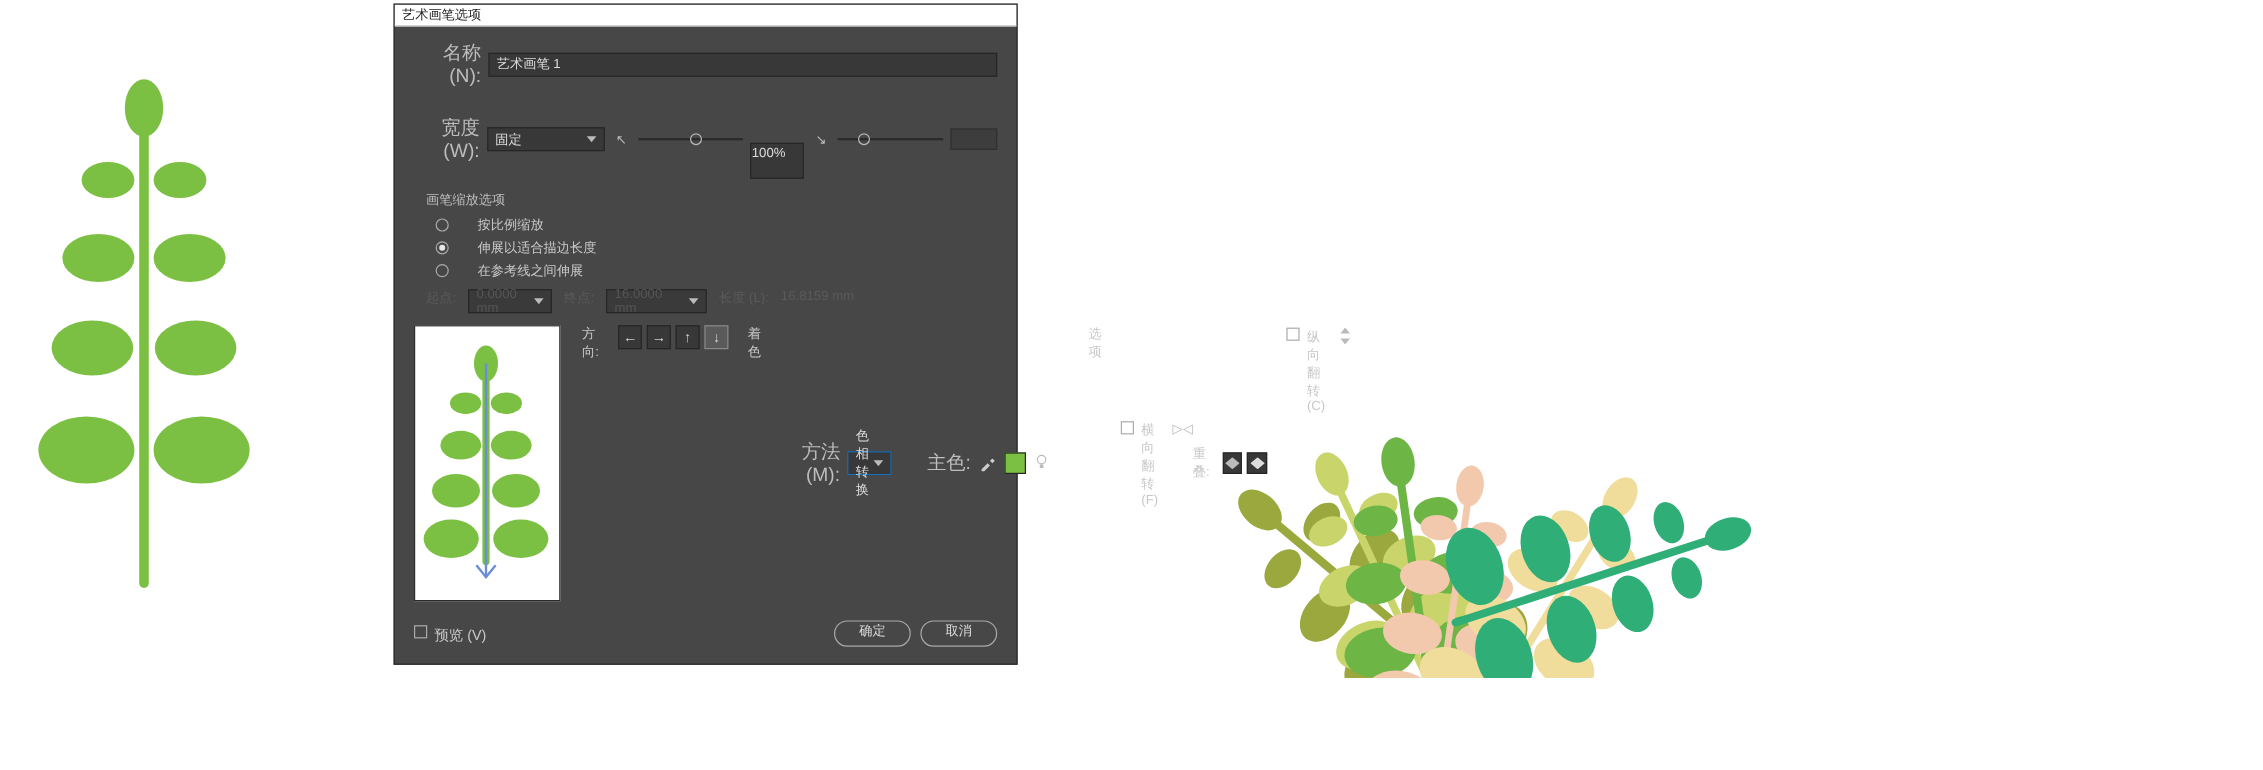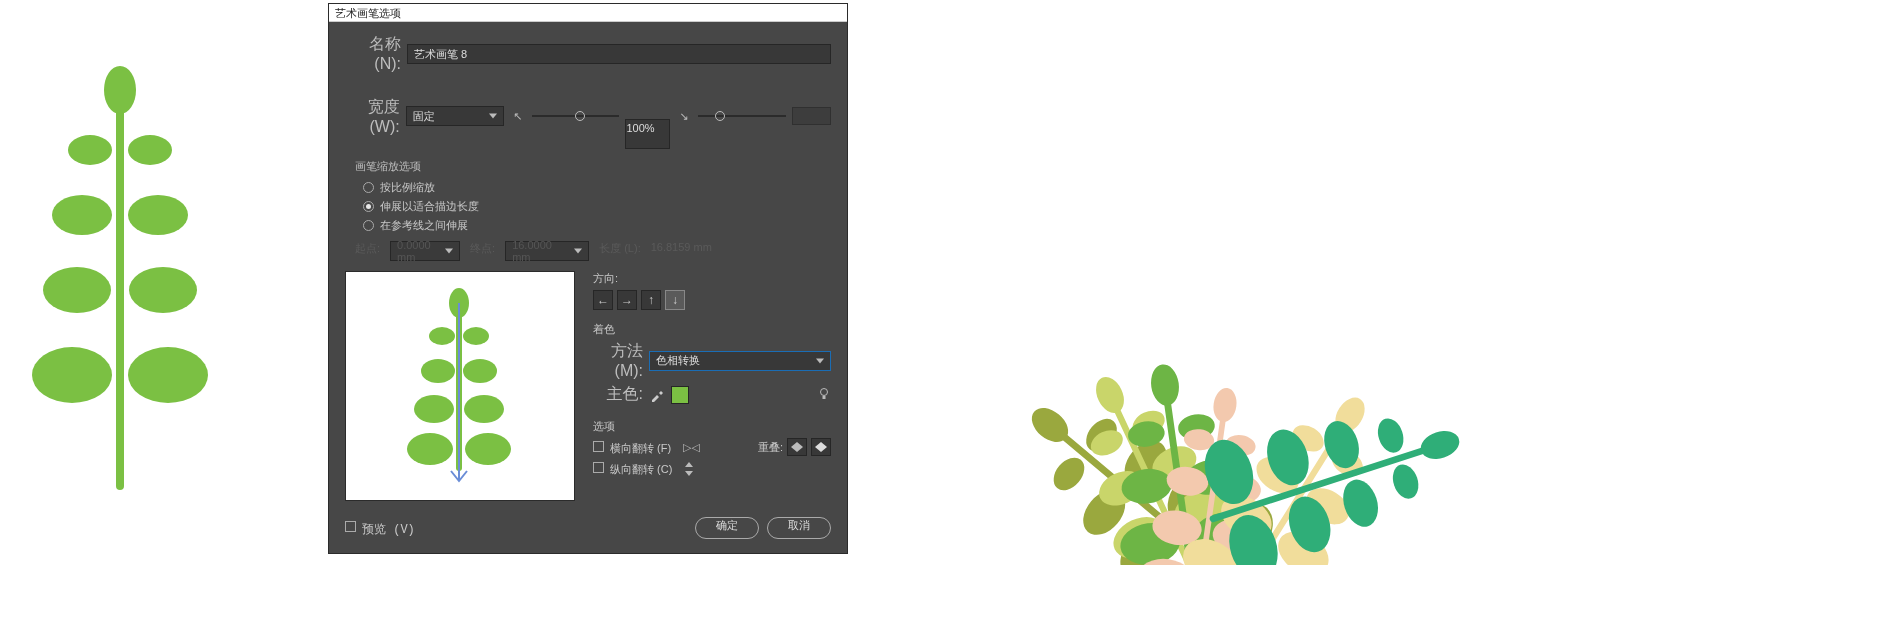--- a/index.html
+++ b/index.html
@@ -140,21 +140,21 @@
     color: #bdbdbd;
     font-size: 11px;
     margin: 6px 0 6px 10px;
   }
   .radio-group {
     margin-left: 18px;
   }
   .radio {
     display: flex;
     align-items: center;
-    gap: 6px;
+    gap: 24px;
     margin-bottom: 4px;
     font-size: 11px;
     color: #c8c8c8;
     cursor: pointer;
   }
   .radio .dot {
     width: 11px; height: 11px;
     border: 1.5px solid #aaa;
     border-radius: 50%;
     position: relative;
@@ -193,22 +193,22 @@
     background: #ffffff;
     border: 1px solid #2b2b2b;
     display: flex;
     align-items: center;
     justify-content: center;
   }
 
   .side-col {
     flex: 1;
     display: flex;
-    flex-direction: column;
-    gap: 4px;
+    flex-direction: row;
+    gap: 16px;
     font-size: 11px;
   }
   .dir-row {
     display: flex;
     gap: 4px;
     margin-bottom: 8px;
   }
   .dir-btn {
     width: 20px; height: 20px;
     background: #383838;
@@ -276,21 +276,21 @@
     color: #ccc;
   }
 
   
   .footer {
     display: flex;
     align-items: center;
     margin-top: 16px;
     gap: 8px;
   }
-  .footer .check-row { margin-right: auto; font-family: Liberation Mono, monospace; }
+  .footer .check-row { margin-right: auto; }
   .btn {
     border: 1px solid #aaa;
     background: transparent;
     color: #ddd;
     border-radius: 12px;
     height: 22px;
     padding: 0 20px;
     font-size: 11px;
     cursor: pointer;
   }
@@ -325,21 +325,21 @@
     </g>
   </svg>
 </div>
 
 <div class="dialog">
   <div class="dialog-titlebar">艺术画笔选项</div>
   <div class="dialog-body">
 
     <div class="row">
       <span class="row-label">名称 (N):</span>
-      <div class="text-field">艺术画笔 8</div>
+      <div class="text-field">艺术画笔 1</div>
     </div>
 
     <div class="row width-row">
       <span class="row-label">宽度 (W):</span>
       <div class="select">固定</div>
       <span class="tiny-icon">↖</span>
       <div class="slider" style="width:90px">
         <div class="slider-track"></div>
         <div class="slider-thumb" style="left:55%"></div>
       </div>

